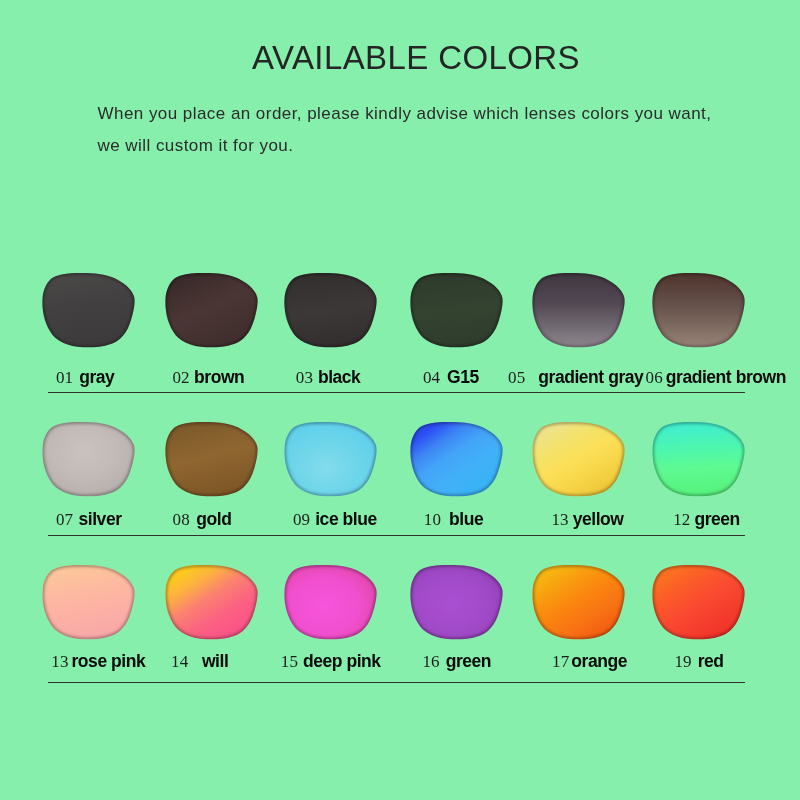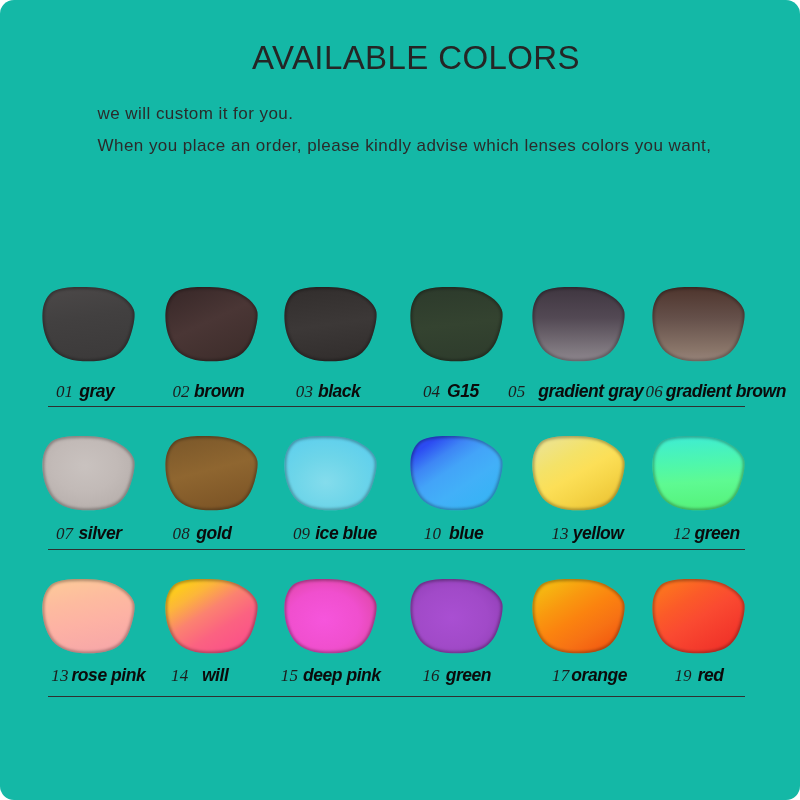--- a/index.html
+++ b/index.html
@@ -1,28 +1,28 @@
 <!DOCTYPE html>
 <html><head>
 <meta charset="utf-8">
 <title>Available Colors</title>
 <style>
   html,body{margin:0;padding:0;}
   body{width:800px;height:800px;background:#ffffff;
        font-family:"Liberation Sans",sans-serif;overflow:hidden;}
-  .page{position:relative;width:800px;height:800px;background:#14b8a6;border-radius:14px;}
+  .page{position:relative;width:800px;height:800px;background:#86efac;}
 
   .title{position:absolute;left:252px;top:41px;white-space:nowrap;
          font-size:33px;font-weight:400;color:#252525;letter-spacing:0.4px;
          line-height:33px;}
 
   .subtitle{position:absolute;left:97.5px;top:98px;width:700px;
             font-size:17px;line-height:32px;letter-spacing:0.45px;color:#2b2b2b;}
 
-  .grid{position:absolute;left:0;top:14px;width:800px;height:624px;font-style:italic;}
+  .grid{position:absolute;left:0;top:0;width:800px;height:624px;}
 
   .cell{position:absolute;}
   .cell svg{display:block;}
 
   .lbl{position:absolute;white-space:nowrap;line-height:0;}
   .num{font-family:"Liberation Serif",serif;font-size:17px;color:#1d1d1d;
        font-weight:400;letter-spacing:0.1px;vertical-align:baseline;}
   .name{font-family:"Liberation Sans",sans-serif;font-weight:bold;
         font-size:17.5px;letter-spacing:-0.45px;color:#0b0b0b;
         vertical-align:baseline;}
@@ -30,22 +30,22 @@
   .rule{position:absolute;left:48px;width:697px;height:1.6px;background:#303030;}
 </style>
 </head>
 <body>
 
 <div class="page">
 
   <div class="title">AVAILABLE COLORS</div>
 
   <div class="subtitle">
+    <div>When you place an order, please kindly advise which lenses colors you want,</div>
     <div>we will custom it for you.</div>
-    <div>When you place an order, please kindly advise which lenses colors you want,</div>
   </div>
 
   <svg width="0" height="0" style="position:absolute" aria-hidden="true">
     <defs>
       <filter id="blurEdge" x="-20%" y="-20%" width="140%" height="140%">
         <feGaussianBlur stdDeviation="1.5"></feGaussianBlur>
       </filter>
     </defs>
   </svg>
 

